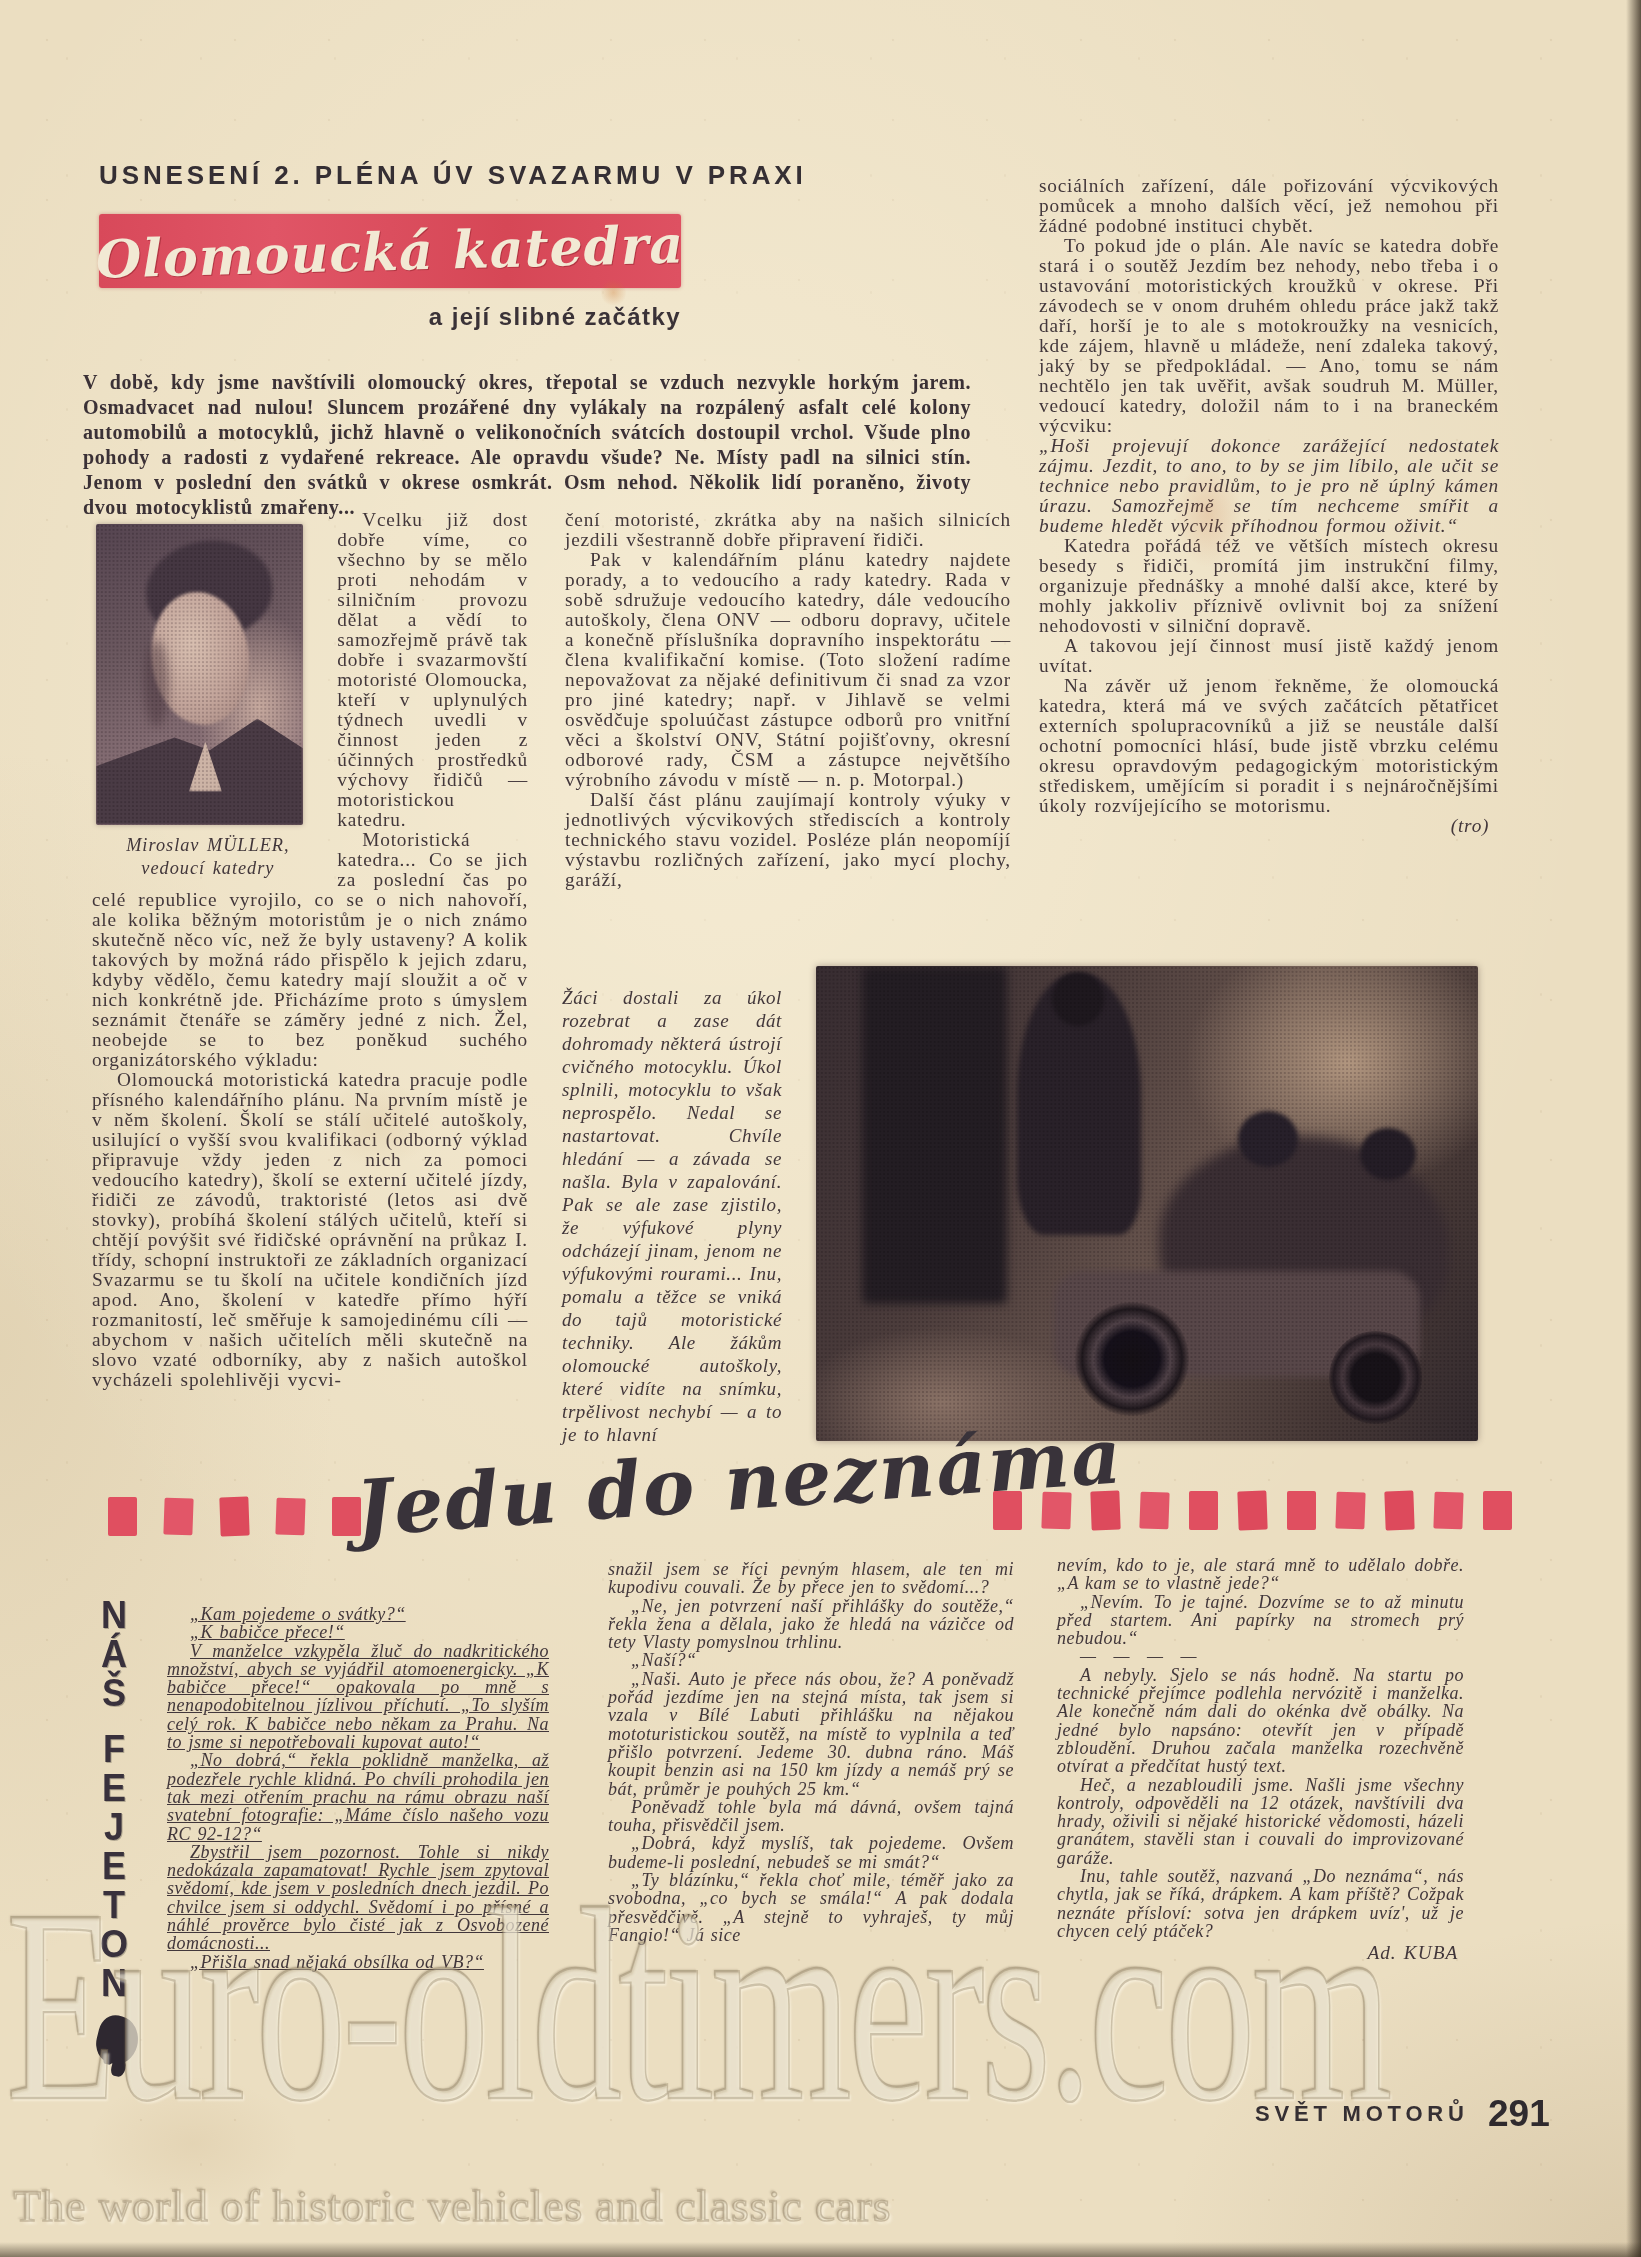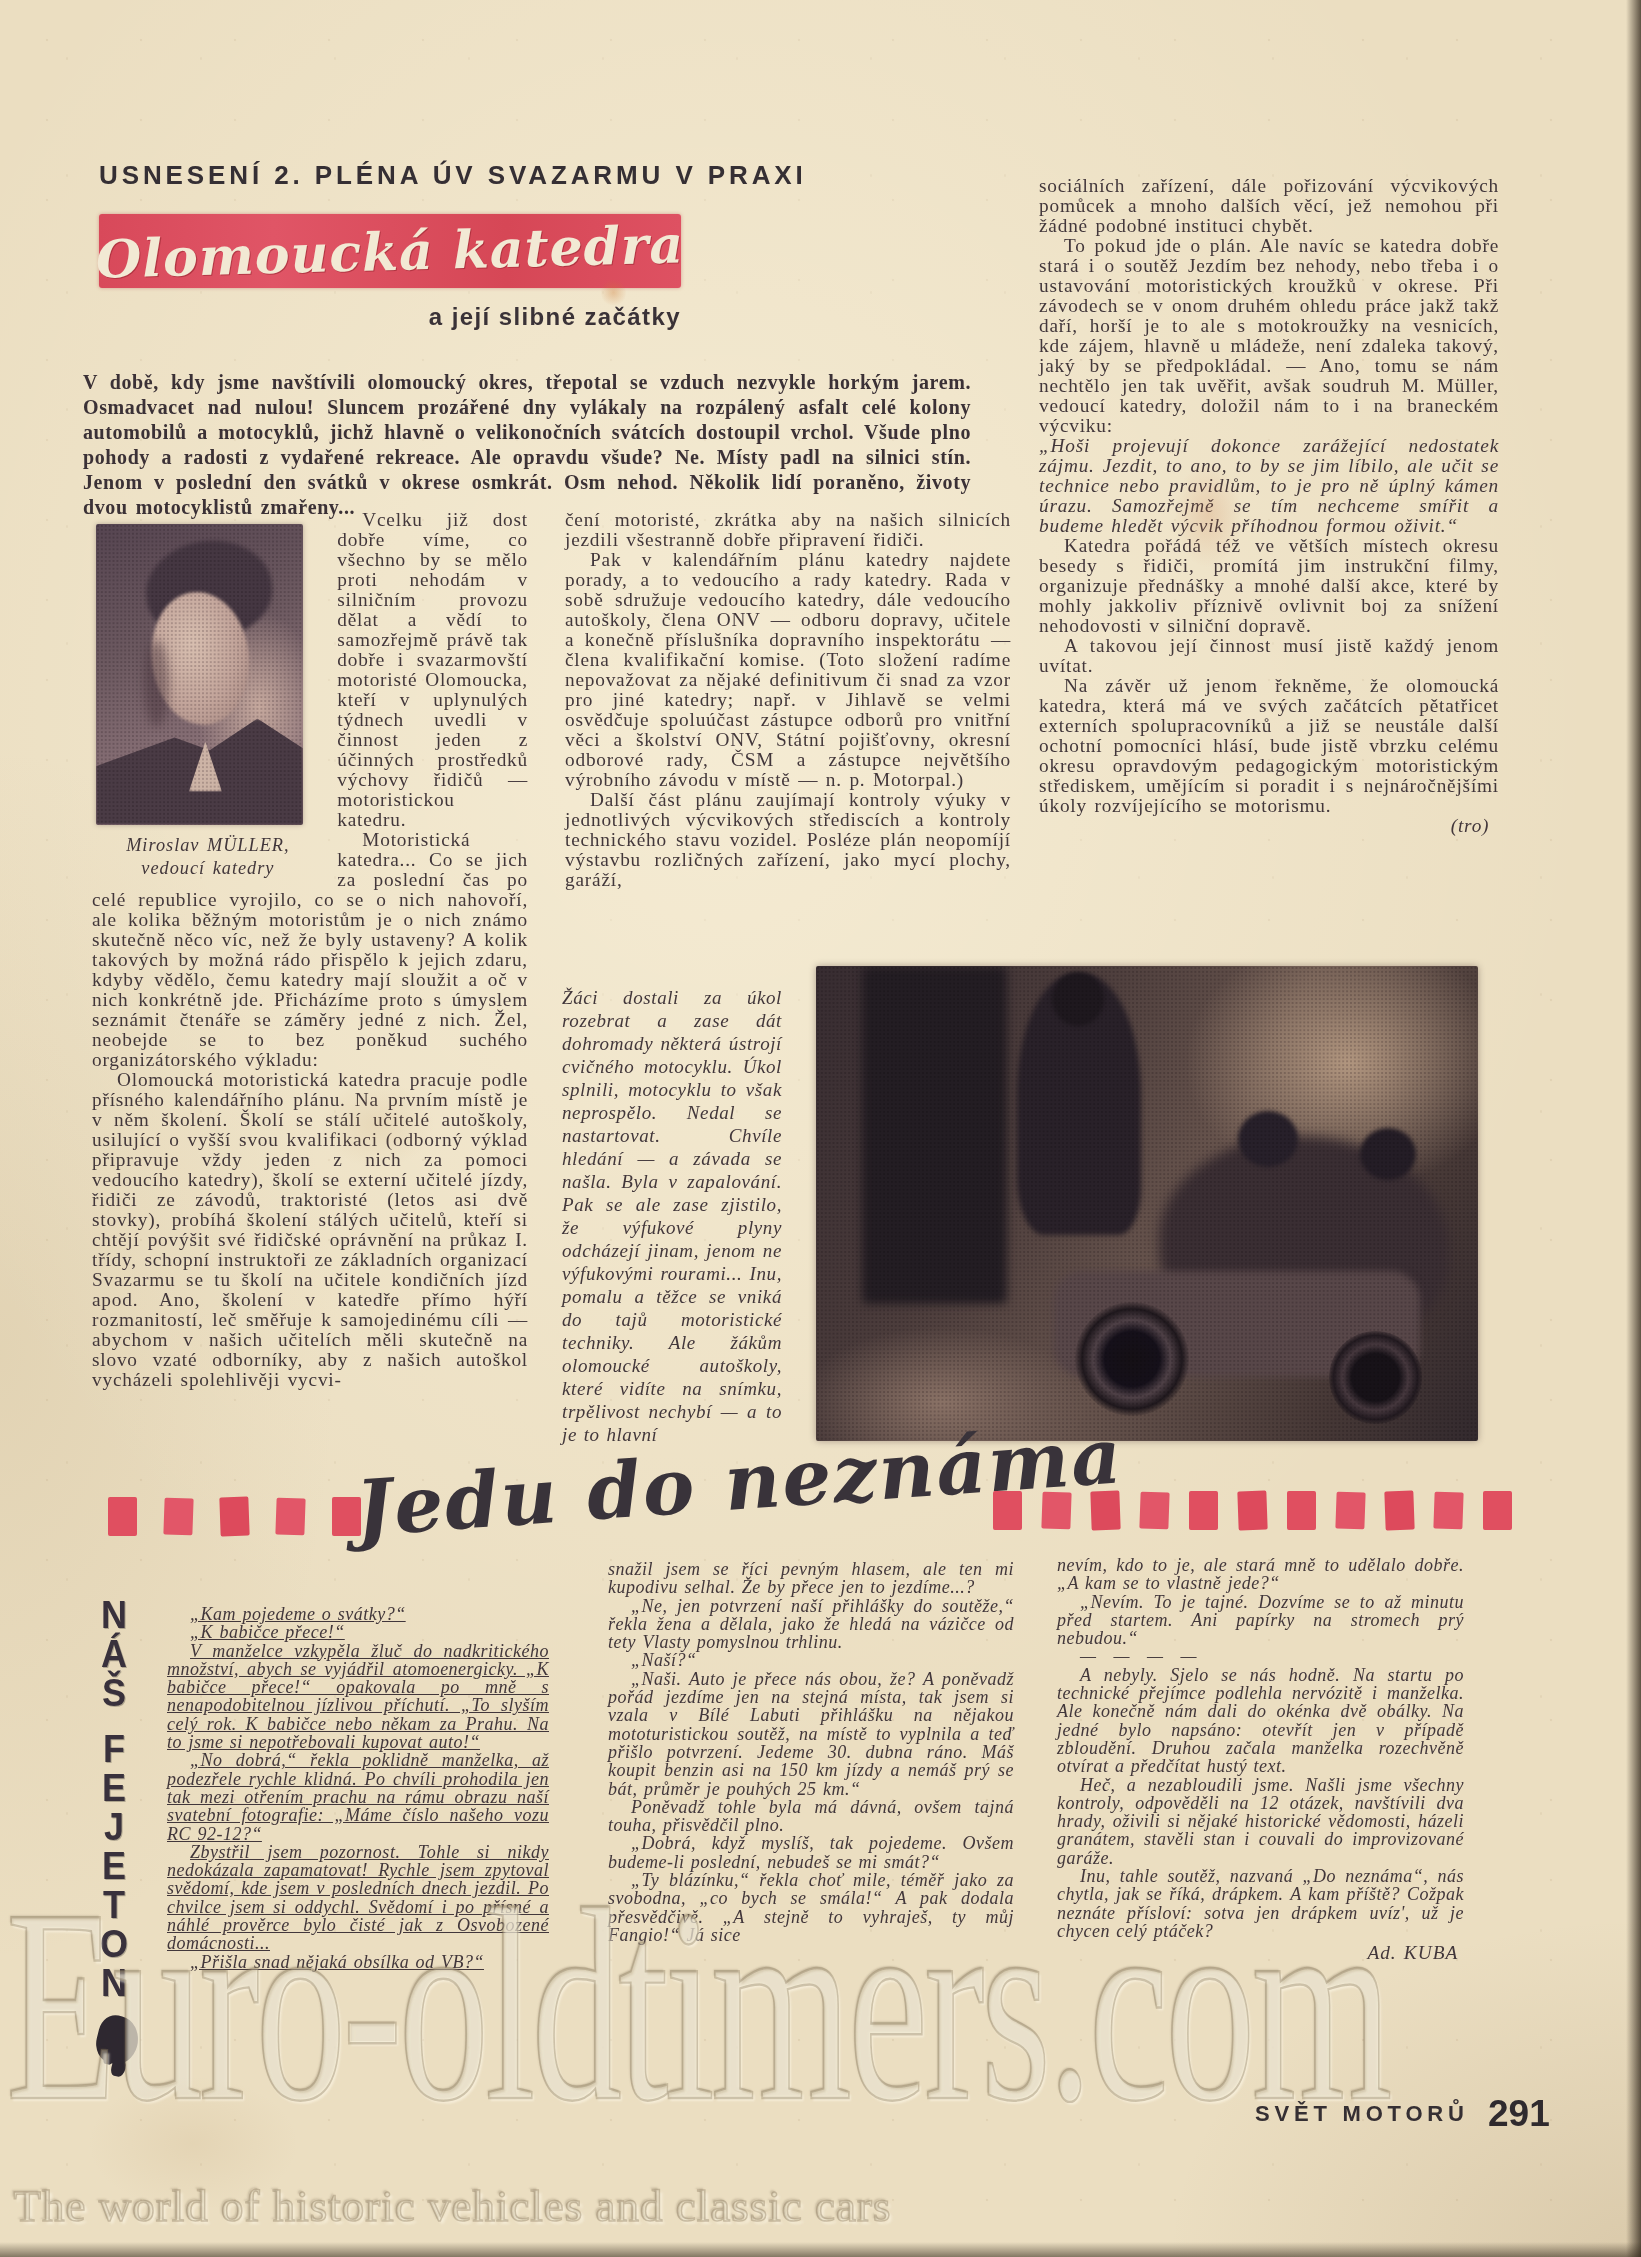--- a/index.html
+++ b/index.html
@@ -248,25 +248,25 @@
 
   <div class="abs fcol1 fey">
     <p>„Kam pojedeme o svátky?“</p>
     <p>„K babičce přece!“</p>
     <p>V manželce vzkypěla žluč do nadkritického množství, abych se vyjádřil atomoenergicky. „K babičce přece!“ opakovala po mně s nenapodobitelnou jízlivou příchutí. „To slyším celý rok. K babičce nebo někam za Prahu. Na to jsme si nepotřebovali kupovat auto!“</p>
     <p>„No dobrá,“ řekla poklidně manželka, až podezřele rychle klidná. Po chvíli prohodila jen tak mezi otřením prachu na rámu obrazu naší svatební fotografie: „Máme číslo našeho vozu RC 92-12?“</p>
     <p>Zbystřil jsem pozornost. Tohle si nikdy nedokázala zapamatovat! Rychle jsem zpytoval svědomí, kde jsem v posledních dnech jezdil. Po chvilce jsem si oddychl. Svědomí i po přísné a náhlé prověrce bylo čisté jak z Osvobozené domácnosti...</p>
     <p>„Přišla snad nějaká obsílka od VB?“</p>
   </div>
   <div class="abs fcol2 fey">
-    <p class="noindent">snažil jsem se říci pevným hlasem, ale ten mi kupodivu selhal. Že by přece jen to jezdíme...?</p>
+    <p class="noindent">snažil jsem se říci pevným hlasem, ale ten mi kupodivu couvali. Že by přece jen to svědomí...?</p>
     <p>„Ne, jen potvrzení naší přihlášky do soutěže,“ řekla žena a dělala, jako že hledá na vázičce od tety Vlasty pomyslnou trhlinu.</p>
     <p>„Naší?“</p>
     <p>„Naši. Auto je přece nás obou, že? A poněvadž pořád jezdíme jen na stejná místa, tak jsem si vzala v Bílé Labuti přihlášku na nějakou mototuristickou soutěž, na místě to vyplnila a teď přišlo potvrzení. Jedeme 30. dubna ráno. Máš koupit benzin asi na 150 km jízdy a nemáš prý se bát, průměr je pouhých 25 km.“</p>
-    <p>Poněvadž tohle byla má dávná, ovšem tajná touha, přisvědčil plno.</p>
+    <p>Poněvadž tohle byla má dávná, ovšem tajná touha, přisvědčil jsem.</p>
     <p>„Dobrá, když myslíš, tak pojedeme. Ovšem budeme-li poslední, nebudeš se mi smát?“</p>
     <p>„Ty blázínku,“ řekla choť mile, téměř jako za svobodna, „co bych se smála!“ A pak dodala přesvědčivě. „A stejně to vyhraješ, ty můj Fangio!“ Já sice</p>
   </div>
   <div class="abs fcol3 fey">
     <p class="noindent">nevím, kdo to je, ale stará mně to udělalo dobře. „A kam se to vlastně jede?“</p>
     <p>„Nevím. To je tajné. Dozvíme se to až minutu před startem. Ani papírky na stromech prý nebudou.“</p>
     <p class="dashsep">— — — —</p>
     <p>A nebyly. Sjelo se nás hodně. Na startu po technické přejímce podlehla nervózitě i manželka. Ale konečně nám dali do okénka dvě obálky. Na jedné bylo napsáno: otevřít jen v případě zbloudění. Druhou začala manželka rozechvěně otvírat a předčítat hustý text.</p>
     <p>Heč, a nezabloudili jsme. Našli jsme všechny kontroly, odpověděli na 12 otázek, navštívili dva hrady, oživili si nějaké historické vědomosti, házeli granátem, stavěli stan i couvali do improvizované garáže.</p>
     <p>Inu, tahle soutěž, nazvaná „Do neznáma“, nás chytla, jak se říká, drápkem. A kam příště? Cožpak neznáte přísloví: sotva jen drápkem uvíz', už je chycen celý ptáček?</p>

